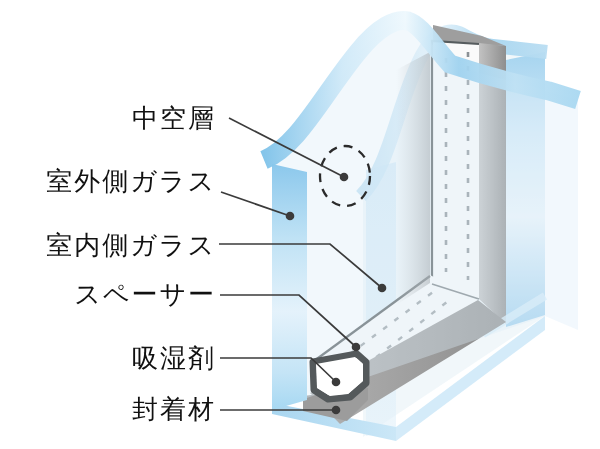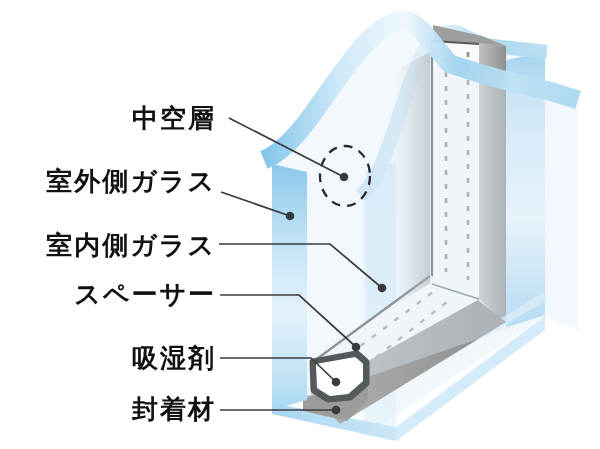--- a/index.html
+++ b/index.html
@@ -1,20 +1,20 @@
 <!DOCTYPE html>
 <html><head>
 <meta charset="utf-8">
 <style>
   html,body{margin:0;padding:0;}
   body{
     width:600px;height:449px;overflow:hidden;background:#ffffff;
     font-family:"Liberation Sans","DejaVu Sans",sans-serif;
   }
-  #stage{position:relative;width:502px;height:449px;font-weight:bold;}
+  #stage{position:relative;width:502px;height:449px;}
   svg{display:block}
   text.diagram-label{
     font-family:"Liberation Sans","DejaVu Sans",sans-serif;
     font-size:26px;
     letter-spacing:2px;
   }
 </style>
 </head>
 <body>
 

